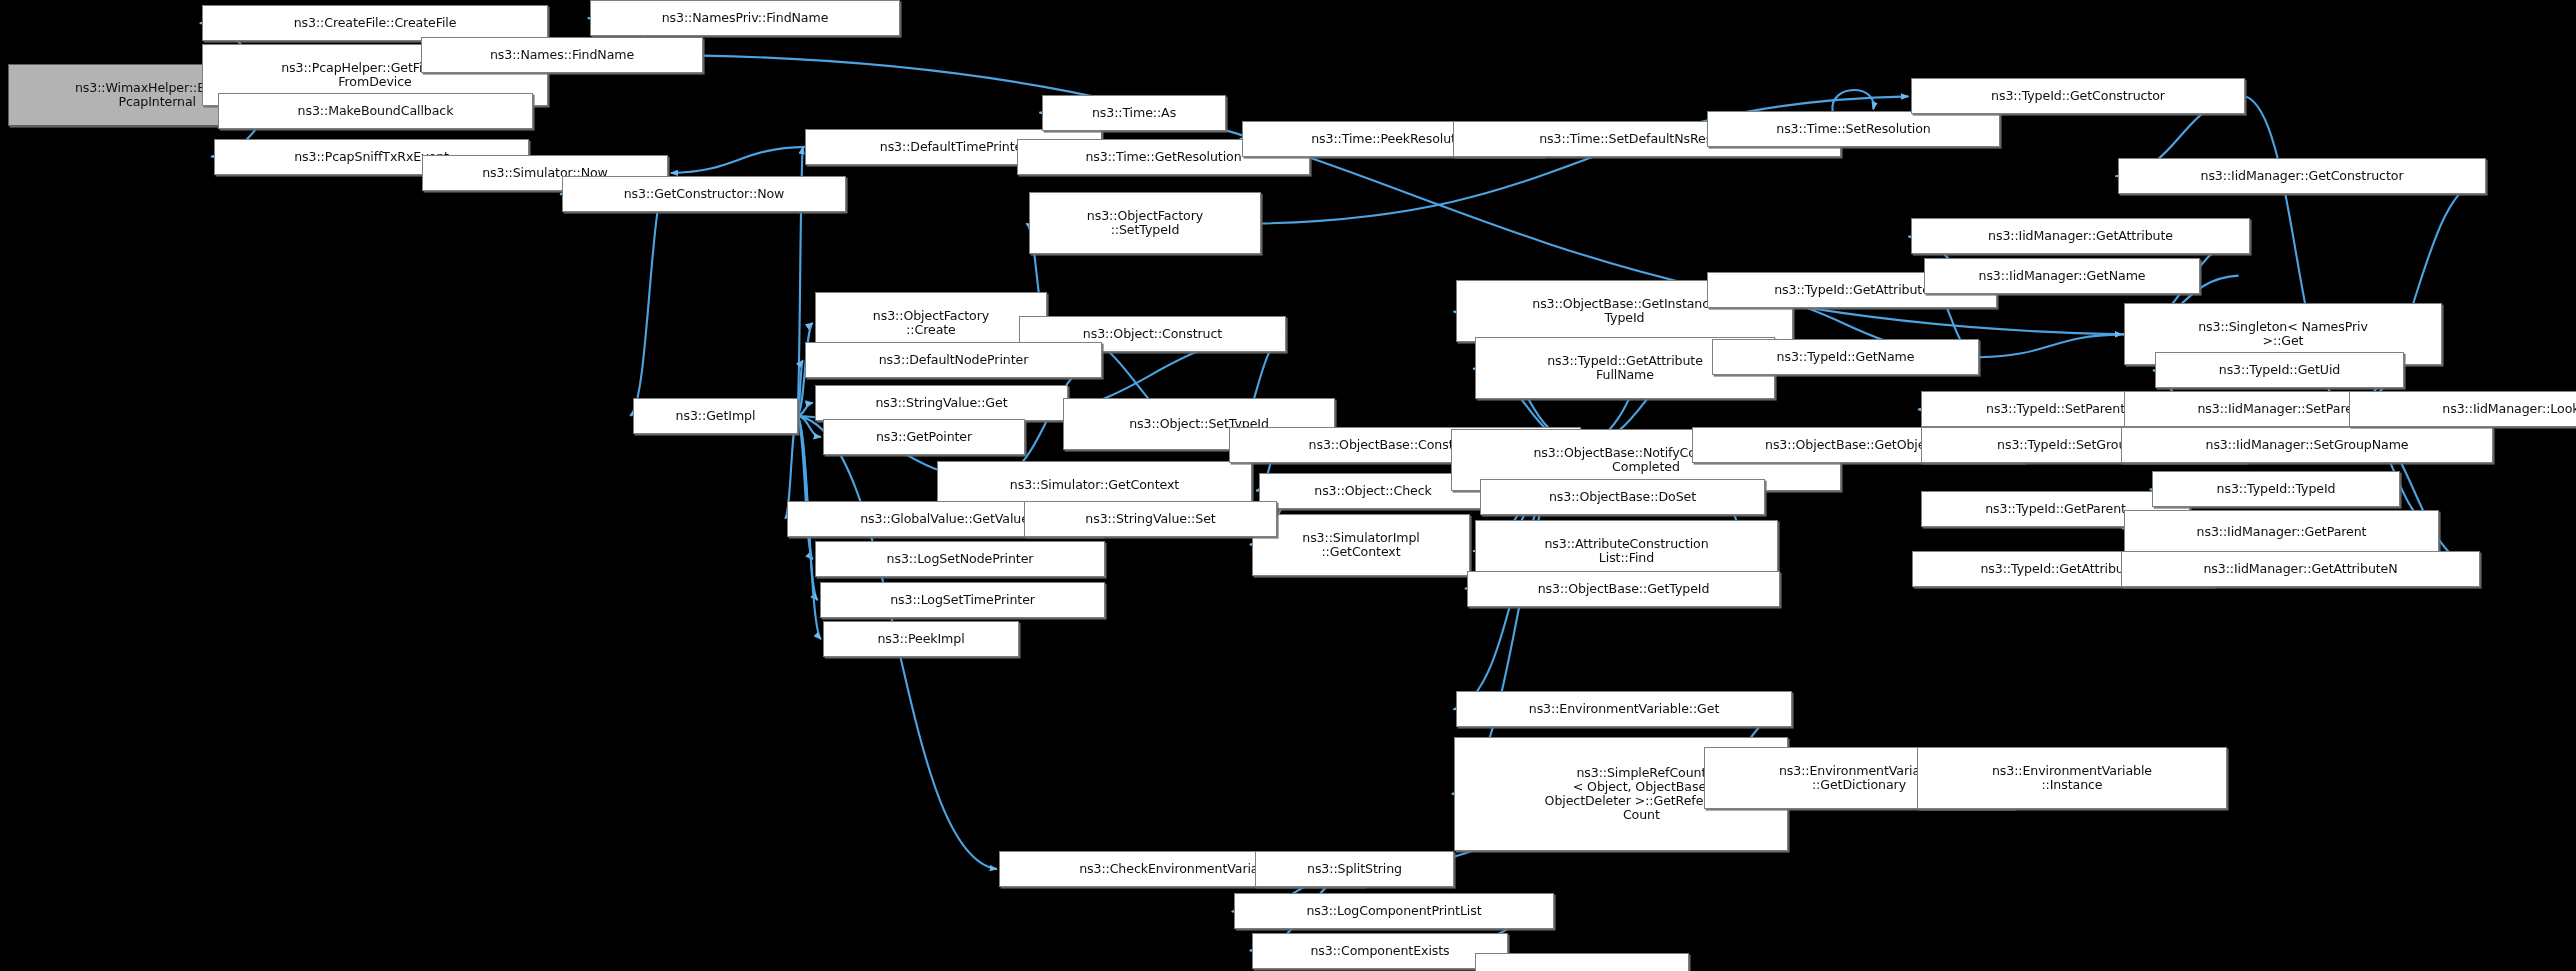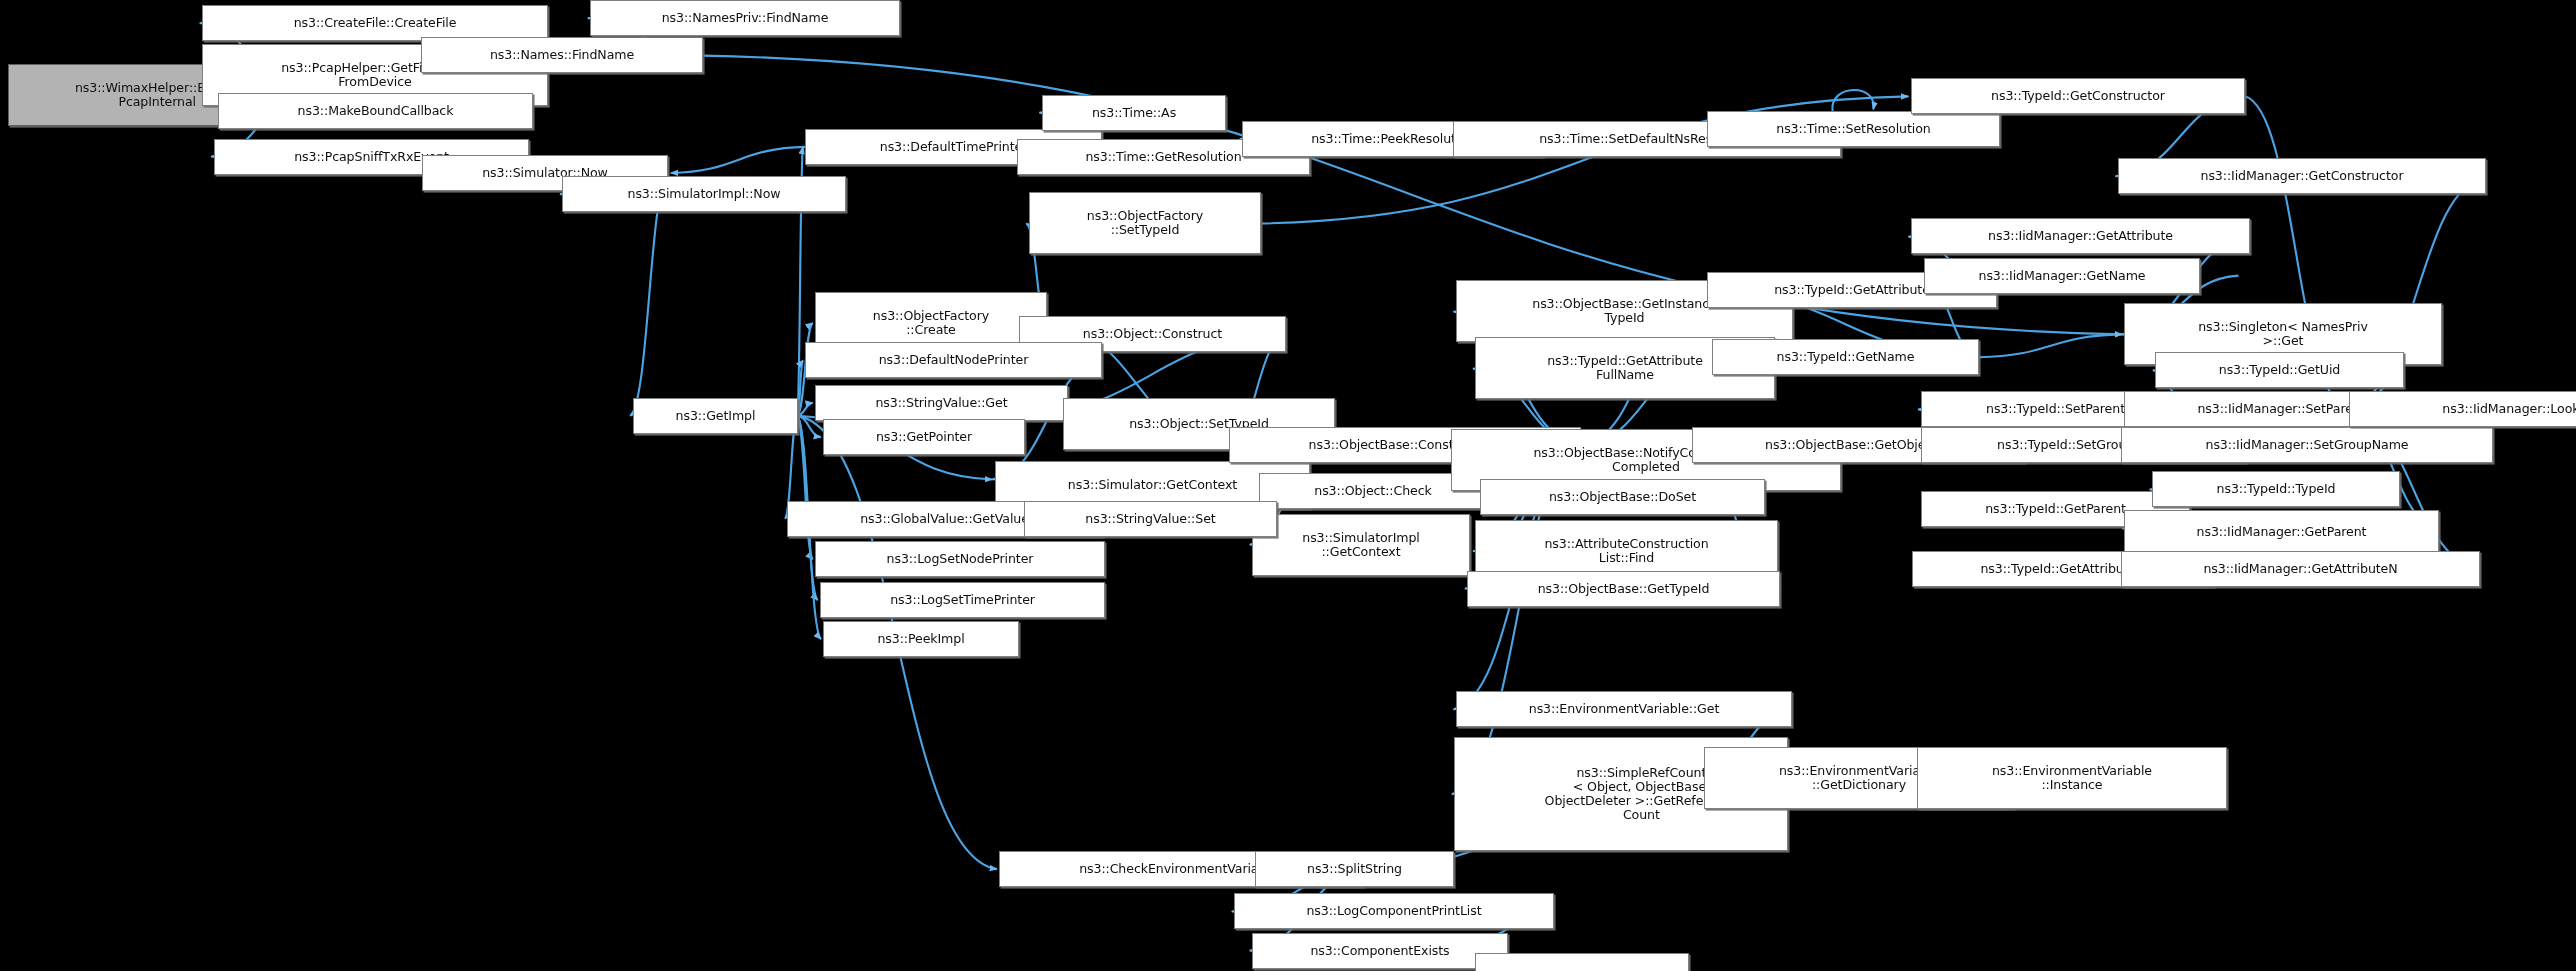--- a/index.html
+++ b/index.html
@@ -140,40 +140,40 @@
       <div class="node root" style="left: 8.2px; top: 64px; width: 298px; height: 62px;">ns3::WimaxHelper::Enable
 PcapInternal</div>
       <div class="node" style="left: 202px; top: 4.9px; width: 346px; height: 36px;">ns3::CreateFile::CreateFile</div>
       <div class="node" style="left: 202px; top: 44px; width: 346px; height: 62px;">ns3::PcapHelper::GetFilename
 FromDevice</div>
       <div class="node" style="left: 218px; top: 93px; width: 315px; height: 36px;">ns3::MakeBoundCallback</div>
       <div class="node" style="left: 214px; top: 139px; width: 315px; height: 36px;">ns3::PcapSniffTxRxEvent</div>
       <div class="node" style="left: 421px; top: 37px; width: 282px; height: 36px;">ns3::Names::FindName</div>
       <div class="node" style="left: 590px; top: 0px; width: 310px; height: 36px;">ns3::NamesPriv::FindName</div>
       <div class="node" style="left: 422px; top: 155px; width: 246px; height: 36px;">ns3::Simulator::Now</div>
-      <div class="node" style="left: 562px; top: 176px; width: 284px; height: 36px;">ns3::SimulatorImpl::Now</div>
+      <div class="node" style="left: 562px; top: 176px; width: 284px; height: 36px;">ns3::GetConstructor::Now</div>
       <div class="node" style="left: 805px; top: 129px; width: 297px; height: 36px;">ns3::DefaultTimePrinter</div>
       <div class="node" style="left: 1042px; top: 95px; width: 184px; height: 36px;">ns3::Time::As</div>
       <div class="node" style="left: 1017px; top: 139px; width: 293px; height: 36px;">ns3::Time::GetResolution</div>
       <div class="node" style="left: 1242px; top: 121px; width: 302px; height: 36px;">ns3::Time::PeekResolution</div>
       <div class="node" style="left: 1453px; top: 121px; width: 388px; height: 36px;">ns3::Time::SetDefaultNsResolution</div>
       <div class="node" style="left: 1707px; top: 111px; width: 293px; height: 36px;">ns3::Time::SetResolution</div>
       <div class="node" style="left: 1911px; top: 78px; width: 334px; height: 36px; text-align: center;">ns3::TypeId::GetConstructor</div>
       <div class="node" style="left: 2118px; top: 158px; width: 368px; height: 36px;">ns3::IidManager::GetConstructor</div>
       <div class="node" style="left: 1029px; top: 192px; width: 232px; height: 62px;">ns3::ObjectFactory
 ::SetTypeId</div>
       <div class="node" style="left: 815px; top: 292px; width: 232px; height: 62px;">ns3::ObjectFactory
 ::Create</div>
       <div class="node" style="left: 1019px; top: 316px; width: 267px; height: 36px;">ns3::Object::Construct</div>
       <div class="node" style="left: 805px; top: 342px; width: 297px; height: 36px;">ns3::DefaultNodePrinter</div>
       <div class="node" style="left: 815px; top: 385px; width: 253px; height: 36px;">ns3::StringValue::Get</div>
       <div class="node" style="left: 823px; top: 419px; width: 202px; height: 36px;">ns3::GetPointer</div>
       <div class="node" style="left: 633px; top: 398px; width: 165px; height: 36px;">ns3::GetImpl</div>
       <div class="node" style="left: 1063px; top: 398px; width: 272px; height: 52px;">ns3::Object::SetTypeId</div>
-      <div class="node" style="left: 995px; top: 461px; width: 315px; height: 48px; text-align: right;">ns3::Simulator::GetContext</div>
+      <div class="node" style="left: 937px; top: 461px; width: 315px; height: 48px; text-align: right;">ns3::Simulator::GetContext</div>
       <div class="node" style="left: 1259px; top: 473px; width: 228px; height: 36px;">ns3::Object::Check</div>
       <div class="node" style="left: 1252px; top: 514px; width: 218px; height: 62px;">ns3::SimulatorImpl
 ::GetContext</div>
       <div class="node" style="left: 787px; top: 501px; width: 315px; height: 36px;">ns3::GlobalValue::GetValue</div>
       <div class="node" style="left: 1024px; top: 501px; width: 253px; height: 36px;">ns3::StringValue::Set</div>
       <div class="node" style="left: 815px; top: 541px; width: 290px; height: 36px;">ns3::LogSetNodePrinter</div>
       <div class="node" style="left: 820px; top: 582px; width: 285px; height: 36px;">ns3::LogSetTimePrinter</div>
       <div class="node" style="left: 823px; top: 621px; width: 196px; height: 36px;">ns3::PeekImpl</div>
       <div class="node" style="left: 1229px; top: 427px; width: 352px; height: 36px;">ns3::ObjectBase::ConstructSelf</div>
       <div class="node" style="left: 1456px; top: 280px; width: 337px; height: 62px;">ns3::ObjectBase::GetInstance

